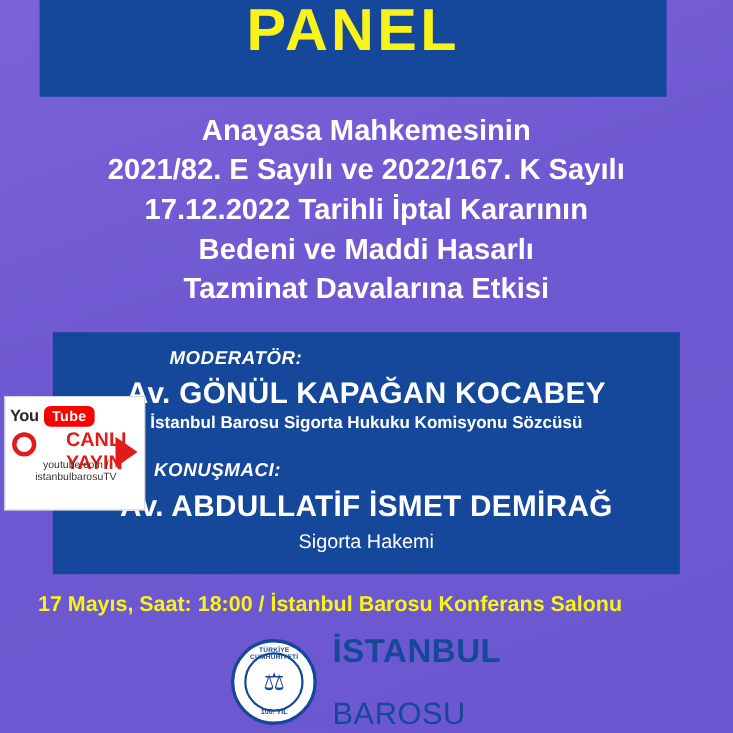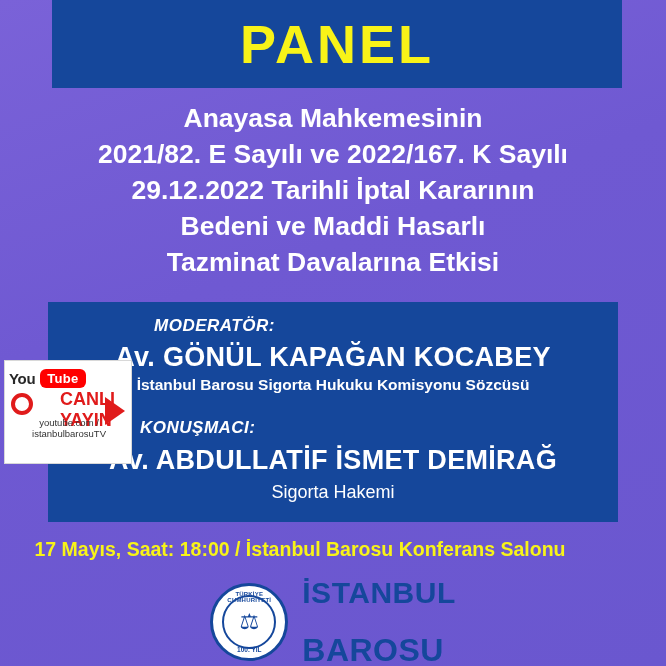--- a/index.html
+++ b/index.html
@@ -18,27 +18,27 @@
     position: relative;
     width: 666px;
     height: 666px;
     background: linear-gradient(160deg, #7a62d8 0%, #6f59d2 40%, #6a57cf 100%);
     overflow: hidden;
   }
 
   
   .title-banner {
     position: absolute;
-    left: 52px;
+    left: 36px;
     top: 0;
     width: 570px;
     height: 88px;
     background: #15479b;
     display: flex;
-    align-items: center;
+    align-items: flex-start;
     justify-content: center;
   }
   .title-banner .title-text {
     color: #f8f318;
     font-size: 54px;
     font-weight: bold;
     letter-spacing: 3px;
     line-height: 1;
   }
 
@@ -277,39 +277,39 @@
   .brand {
     color: #15479b;
     line-height: 0.98;
   }
   .brand .b1 {
     font-size: 30px;
     font-weight: bold;
     letter-spacing: 0.5px;
   }
   .brand .b2 {
-    font-size: 32px;
-    font-weight: bold;
+    font-size: 28px;
+    font-weight: normal;
     letter-spacing: 0.5px;
     margin-top: 28px;
   }
 </style>
 </head>
 <body>
 
 <div class="poster">
 
   <div class="title-banner">
     <span class="title-text">PANEL</span>
   </div>
 
   <div class="subtitle">
     <div>Anayasa Mahkemesinin</div>
     <div>2021/82. E Sayılı ve 2022/167. K Sayılı</div>
-    <div>29.12.2022 Tarihli İptal Kararının</div>
+    <div>17.12.2022 Tarihli İptal Kararının</div>
     <div>Bedeni ve Maddi Hasarlı</div>
     <div>Tazminat Davalarına Etkisi</div>
   </div>
 
   <div class="speakers">
     <div class="label-row lbl-moderator">MODERATÖR:</div>
     <div class="name-moderator">Av. GÖNÜL KAPAĞAN KOCABEY</div>
     <div class="sub-moderator">İstanbul Barosu Sigorta Hukuku Komisyonu Sözcüsü</div>
     <div class="label-row lbl-konusmaci">KONUŞMACI:</div>
     <div class="name-konusmaci">Av. ABDULLATİF İSMET DEMİRAĞ</div>

